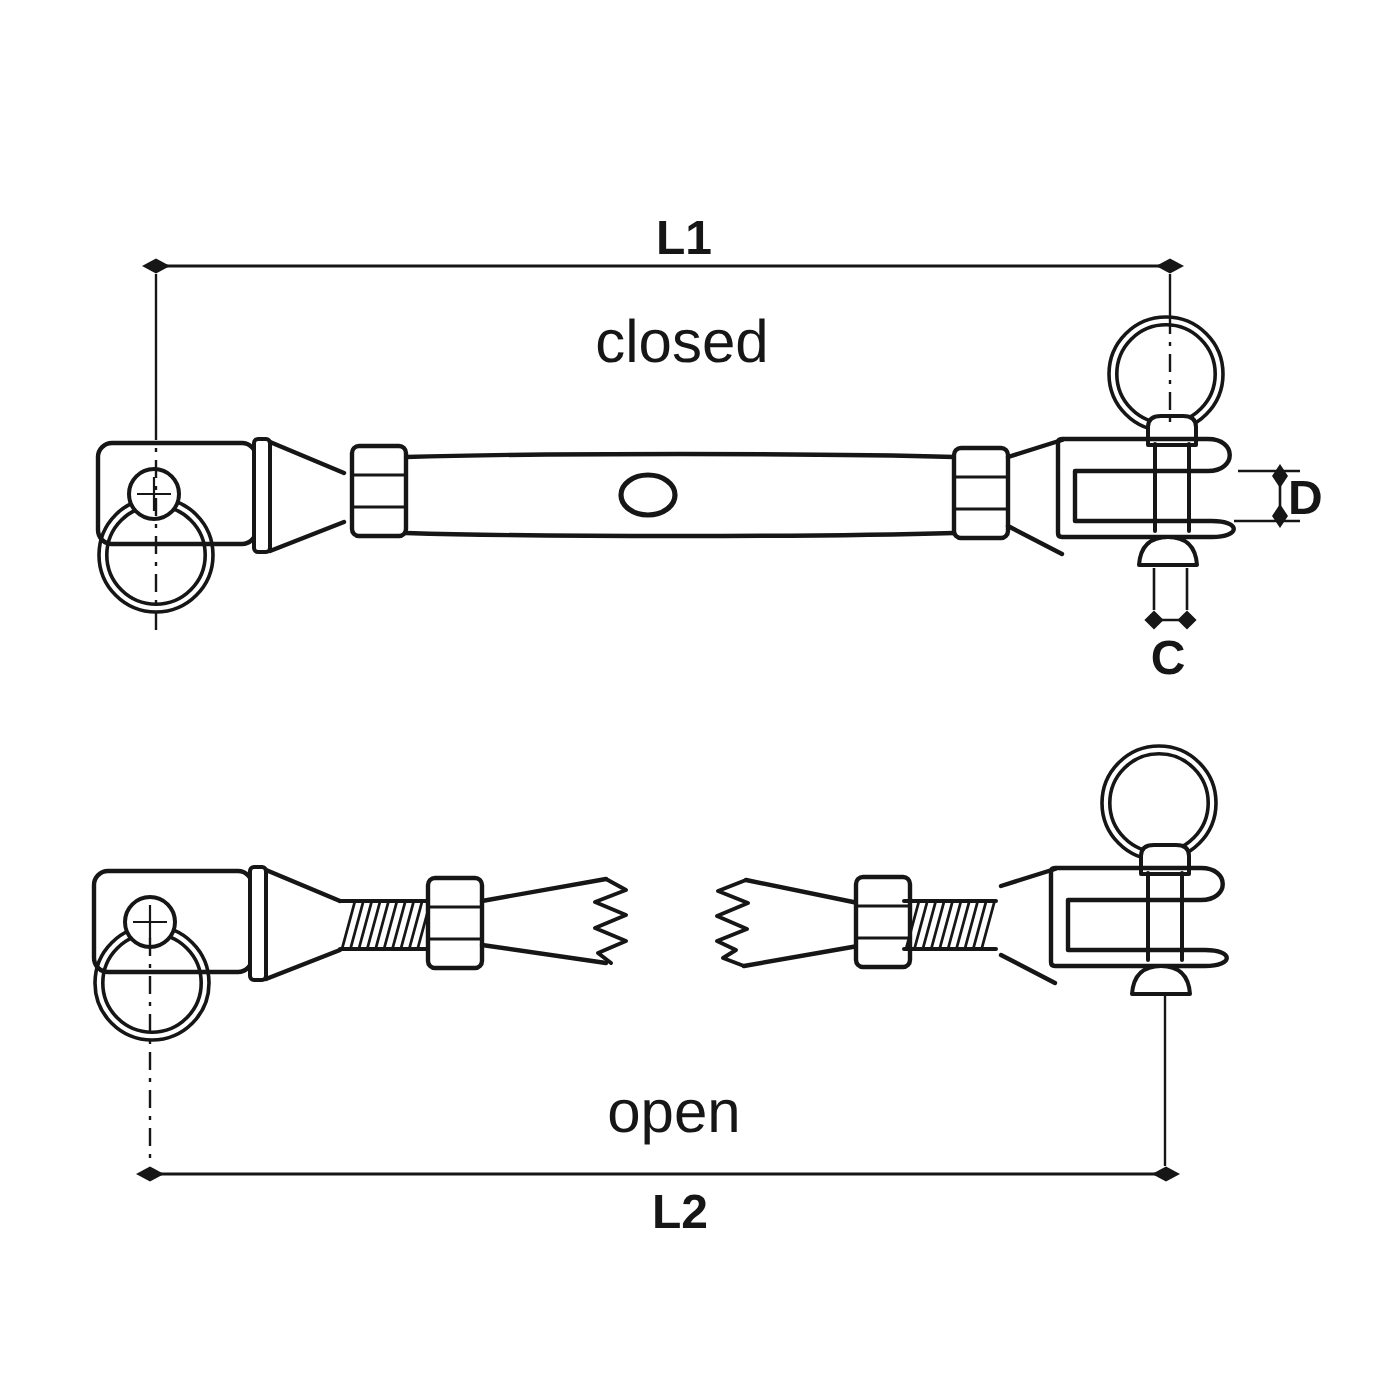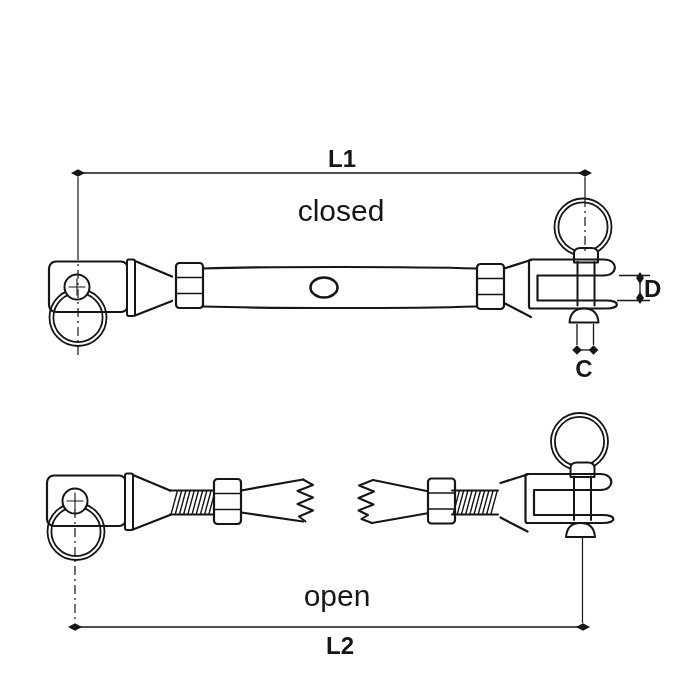--- a/index.html
+++ b/index.html
@@ -1,16 +1,16 @@
 <!DOCTYPE html>
 <html><head>
 <meta charset="utf-8">
 <style>
   html,body{margin:0;padding:0;background:#ffffff;}
-  .stage{width:700px;height:628px;background:#ffffff;overflow:hidden;position:relative;margin-top:40px;}
+  .stage{width:700px;height:628px;background:#ffffff;overflow:hidden;position:relative;}
   svg{display:block;}
   .outline{stroke:#161616;fill:none;stroke-width:2.2;stroke-linejoin:round;stroke-linecap:round;}
   .med{stroke:#161616;fill:none;stroke-width:2;stroke-linejoin:round;stroke-linecap:round;}
   .thin{stroke:#161616;fill:none;stroke-width:1.3;}
   .hair{stroke:#161616;fill:none;stroke-width:1.1;}
   .hatch{stroke:#161616;fill:none;stroke-width:1.4;}
   .dashdot{stroke-dasharray:9 4 2 4;}
   .fillw{fill:#ffffff;stroke:#161616;stroke-width:2;stroke-linejoin:round;}
   .arrow{fill:#161616;stroke:none;}
   text{font-family:"Liberation Sans", sans-serif;fill:#161616;}

